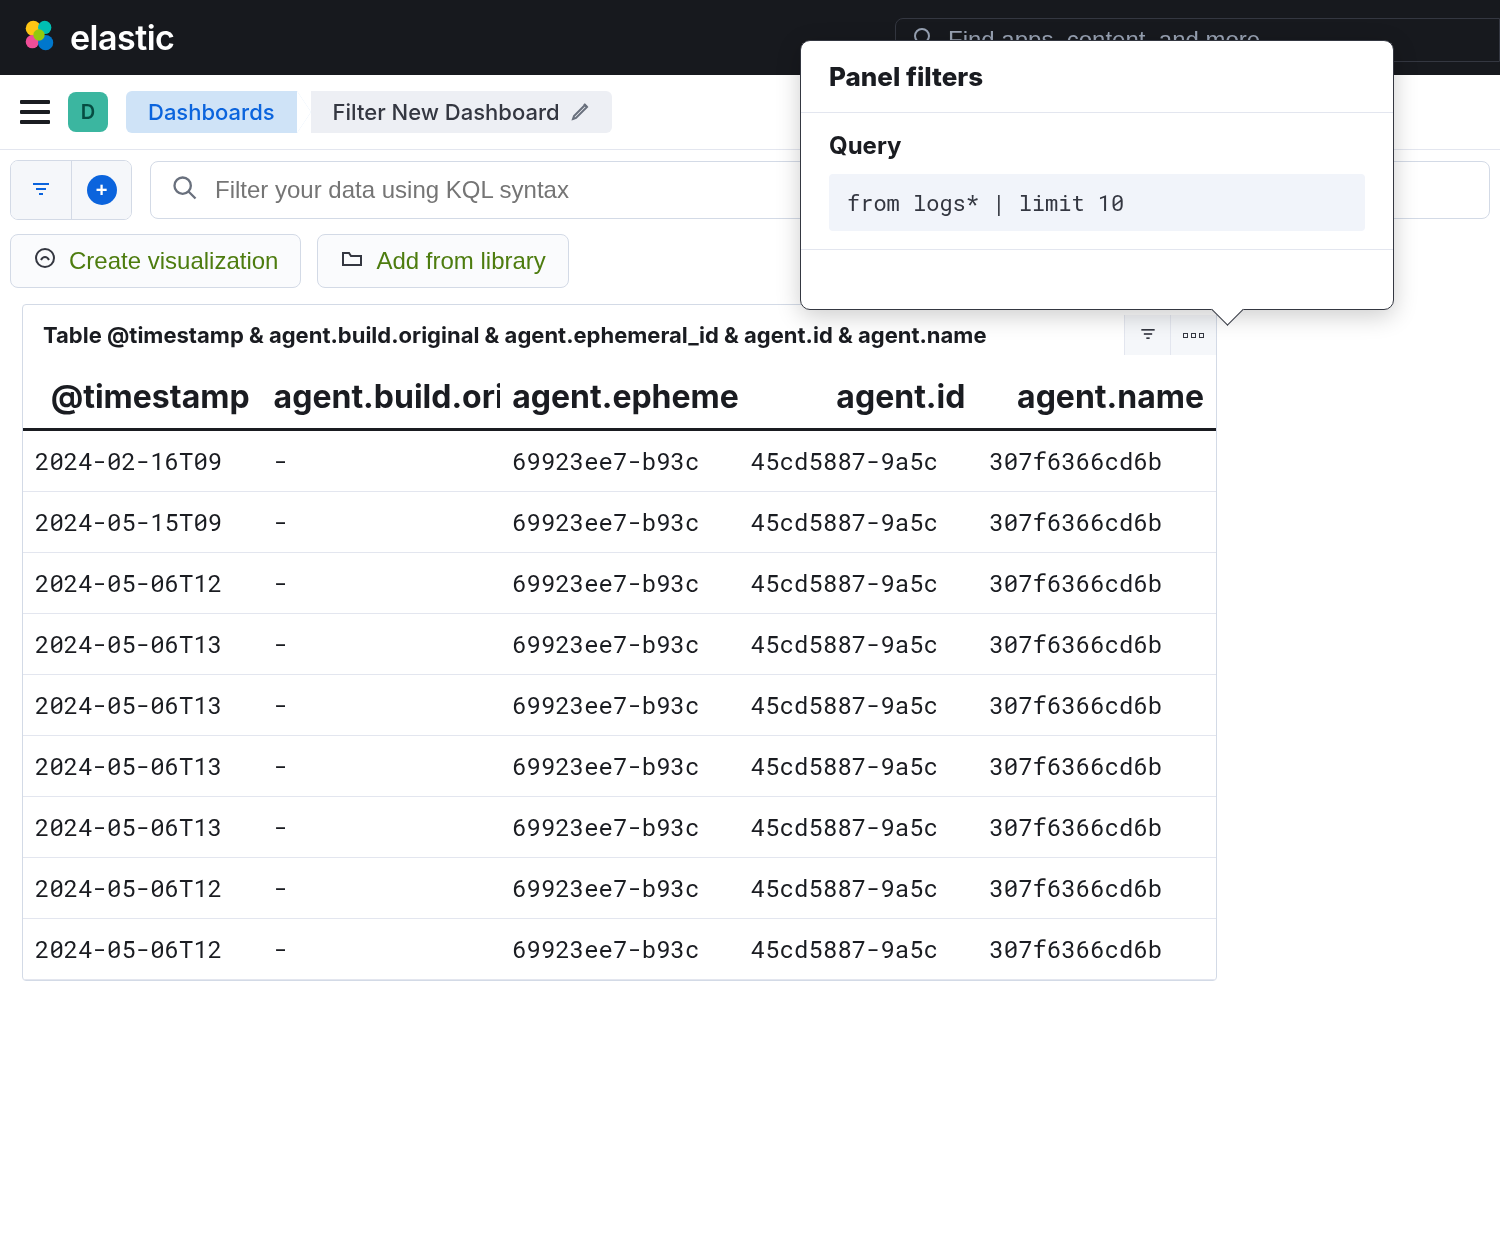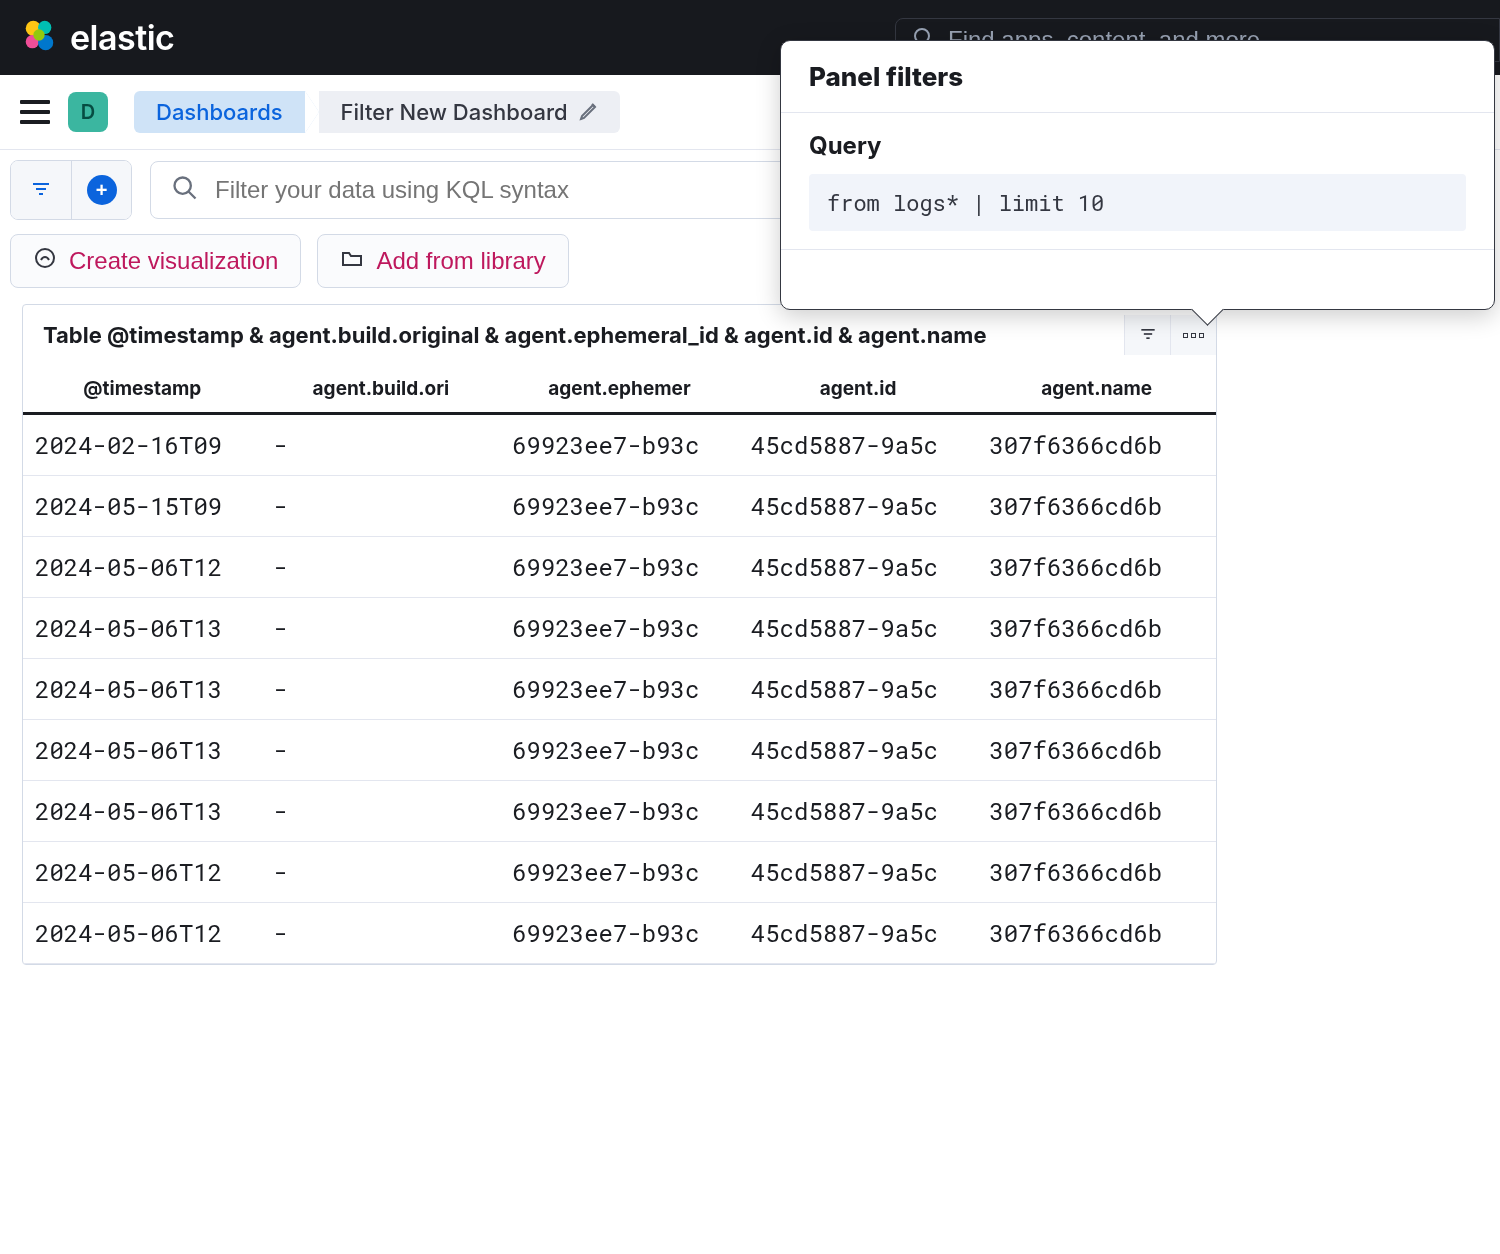--- a/index.html
+++ b/index.html
@@ -33,21 +33,21 @@
     width: 40px; height: 40px; border-radius: 8px; background: #3bb6a0;
     display: flex; align-items: center; justify-content: center;
     color: #064c42; font-weight: 600; font-size: 20px;
   }
   .breadcrumb { display: flex; align-items: center; height: 42px; }
   .crumb {
     height: 42px; display: flex; align-items: center; padding: 0 22px;
     font-size: 22px; font-weight: 500; position: relative;
   }
   .crumb-first {
-    background: #cfe3f7; color: #0b64dd; border-radius: 6px 0 0 6px; margin-left: 8px;
+    background: #cfe3f7; color: #0b64dd; border-radius: 6px 0 0 6px;
   }
   .crumb-first::after {
     content: ""; position: absolute; right: -14px; top: 0; width: 0; height: 0;
     border-top: 21px solid transparent; border-bottom: 21px solid transparent;
     border-left: 14px solid #cfe3f7;
   }
   .crumb-last {
     background: #edeff4; color: #343741; border-radius: 0 6px 6px 0; margin-left: 14px;
     padding-right: 18px;
   }
@@ -83,21 +83,21 @@
     border: none; outline: none; font-size: 24px; color: #69707d; width: 100%;
   }
 
   
   .actions-row {
     display: flex; align-items: center; padding: 4px 10px 16px; gap: 16px;
   }
   .ghost-btn {
     height: 54px; display: flex; align-items: center; gap: 12px;
     padding: 0 22px; border: 1px solid #d3dae6; background: #fafbfd;
-    border-radius: 8px; font-size: 24px; color: #be185d; cursor: pointer;
+    border-radius: 8px; font-size: 24px; color: #4d7c0f; cursor: pointer;
   }
 
   
   .panel-area { padding: 0 22px; }
   .panel {
     border: 1px solid #d3dae6; border-radius: 4px; background: #fff;
     width: 1195px;
   }
   .panel-header {
     display: flex; align-items: center; justify-content: space-between;
@@ -105,37 +105,37 @@
   }
   .panel-title { font-size: 22px; font-weight: 700; color: #1a1c21; }
   .panel-actions { display: flex; }
   .panel-actions button {
     width: 46px; height: 40px; border: none; border-left: 1px solid #e3e6ef;
     background: #f5f7fa; cursor: pointer; display: flex; align-items: center; justify-content: center;
   }
 
   table.data { width: 100%; border-collapse: collapse; table-layout: fixed; }
   table.data th {
-    text-align: center; font-size: 19px; font-weight: 700; padding: 12px 12px;
+    text-align: right; font-size: 32px; font-weight: 700; padding: 12px 12px;
     border-bottom: 3px solid #1a1c21; white-space: nowrap; overflow: hidden;
   }
   table.data td {
     font-size: 24px; padding: 14px 12px; border-bottom: 1px solid #e3e6ef;
     font-family: "Roboto Mono", Menlo, Consolas, monospace;
     white-space: nowrap; overflow: hidden;
   }
   .col0 { width: 230px; }
   .col1 { width: 230px; }
   .col2 { width: 230px; }
   .col3 { width: 230px; }
   .col4 { width: 230px; }
 
   
   .popover {
-    position: absolute; top: 40px; left: 780px; width: 715px;
+    position: absolute; top: 40px; left: 800px; width: 594px;
     background: #fff; border: 1px solid #343741; border-radius: 10px;
     box-shadow: 0 6px 24px rgba(0,0,0,.2); z-index: 50;
   }
   .popover::after {
     content: ""; position: absolute; bottom: -12px; left: 415px;
     width: 22px; height: 22px; background: #fff;
     border-right: 1px solid #343741; border-bottom: 1px solid #343741;
     transform: rotate(45deg);
   }
   .pop-head {

